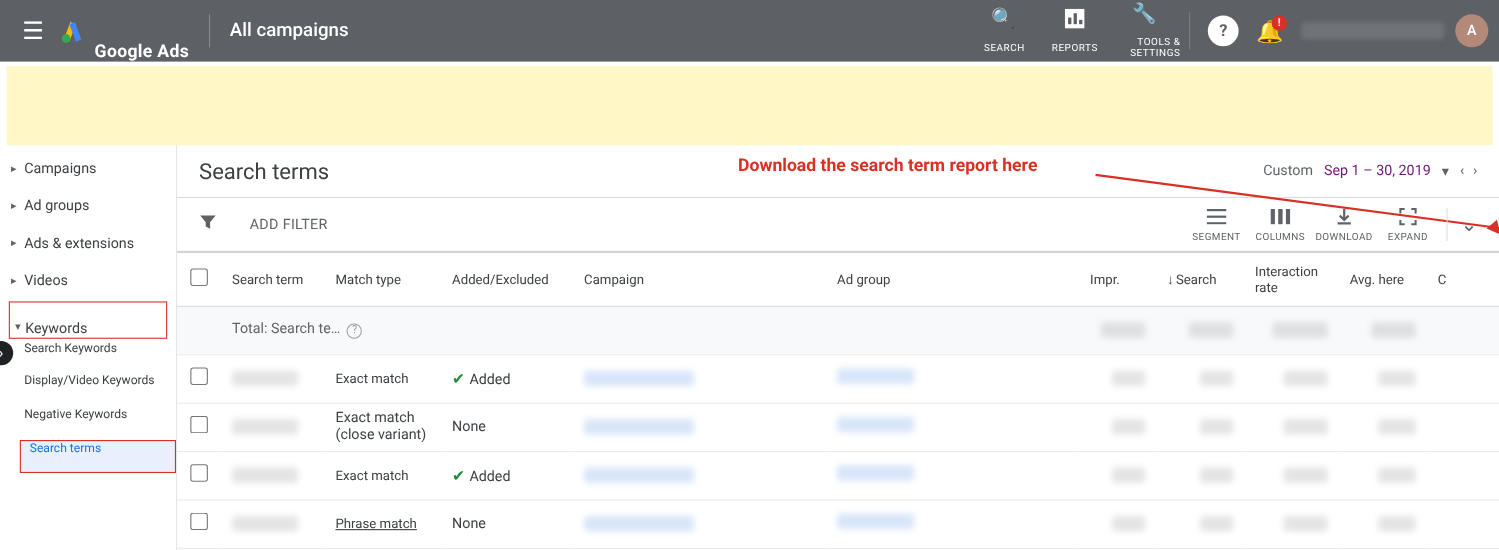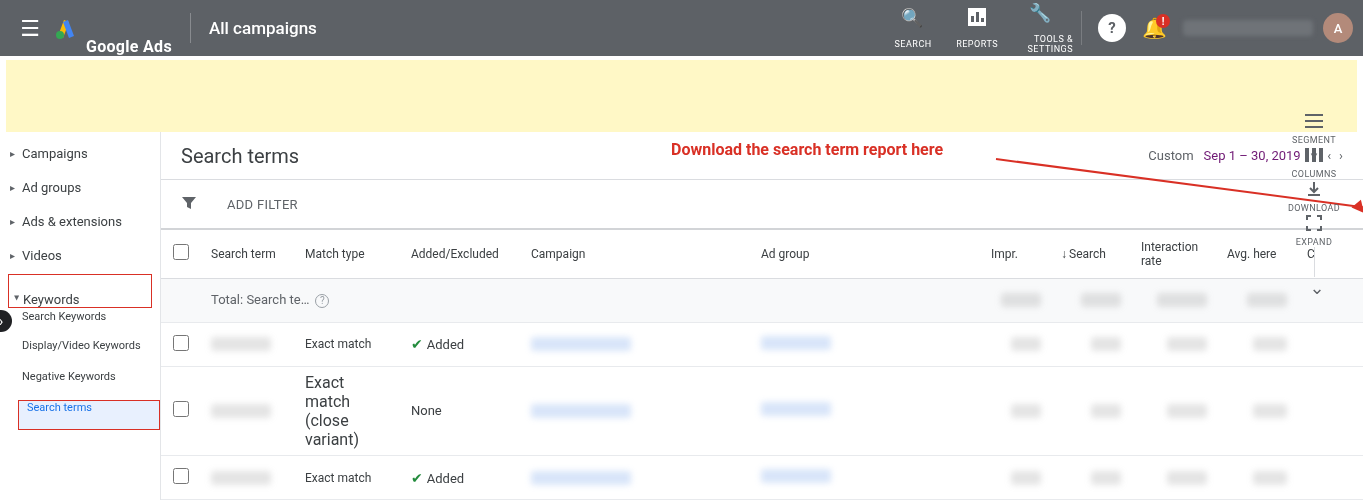--- a/index.html
+++ b/index.html
@@ -48,21 +48,21 @@
   .date-picker { margin-left:auto; display:flex; align-items:center; gap:10px; font-size:13px; color:#5f6368; cursor:pointer; }
   .date-picker .val { color:#701a75; }
   .date-picker .arrows { display:flex; gap:8px; color:#5f6368; }
   .annot { position:absolute; left:510px; top:8px; color:#d93025; font-weight:700; font-size:16px; }
   .annot-line { position:absolute; left:835px; top:26px; width:370px; height:2px; background:#d93025; transform-origin:left center; transform:rotate(7.5deg); }
   .annot-arrow { position:absolute; left:1194px; top:66px; color:#d93025; font-size:16px; transform:rotate(50deg); }
 
   .filter-row { display:flex; align-items:center; height:50px; padding:0 20px; border-bottom:2px solid #d2d4d7; position:relative;text-align:center; }
   .filter-ico { font-size:18px; color:#5f6368; cursor:pointer; }
   .add-filter { margin-left:30px; letter-spacing:.3px; color:#5f6368; cursor:pointer; }
-  .tool-group { margin-left:auto; display:flex; align-items:center; gap:0;flex-direction:column; }
+  .tool-group { margin-left:auto; display:flex; align-items:center; gap:0; }
   .tool { display:flex; flex-direction:column; align-items:center; width:58px; cursor:pointer; color:#5f6368; }
   .tool .ti { font-size:18px; height:20px; display:flex; align-items:center; }
   .tool .tl { font-size:9px; letter-spacing:.4px; margin-top:4px; }
   .vbar3 { width:1px; height:30px; background:#dadce0; margin:0 6px; }
   .more { margin-left:6px; cursor:pointer; color:#5f6368; font-size:18px; }
 
   
   table { width:100%; border-collapse:collapse; table-layout:fixed; }
   th { text-align:left; font-weight:400; font-size:12px; color:#3c4043; padding:8px 10px; border-bottom:1px solid #dadce0; height:48px; vertical-align:middle; }
   th.right, td.right { }
@@ -304,21 +304,21 @@
             <td class="right">
               <div class="blurcell grey" style="width:34px;margin-left:auto;"></div>
             </td>
             <td></td>
           </tr>
           <tr>
             <td class="chk"><input type="checkbox" style=""></td>
             <td>
               <div class="blurcell grey" style="width:60px;"></div>
             </td>
-            <td style="font-size:16px;line-height:1.2;">Exact match (close variant)</td>
+            <td style="font-size:13px;line-height:1.2;">Exact match (close variant)</td>
             <td>None</td>
             <td>
               <div class="blurcell" style="width:100px;"></div>
             </td>
             <td><span class="link"><div class="blurcell" style="width:70px;display:inline-block;"></div></span></td>
             <td class="right">
               <div class="blurcell grey" style="width:30px;margin-left:auto;"></div>
             </td>
             <td class="right">
               <div class="blurcell grey" style="width:30px;margin-left:auto;"></div>

